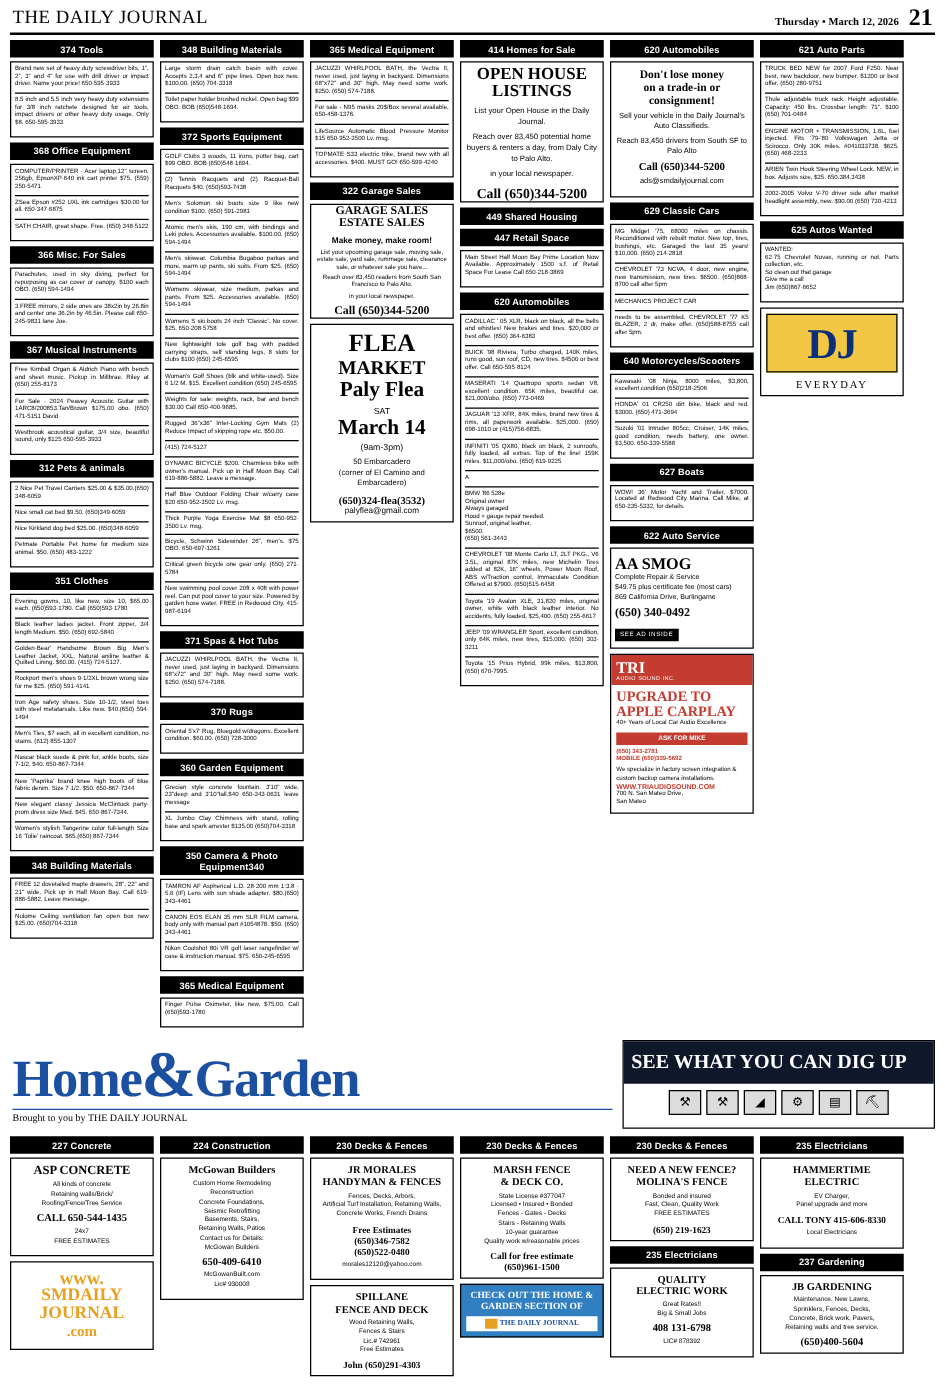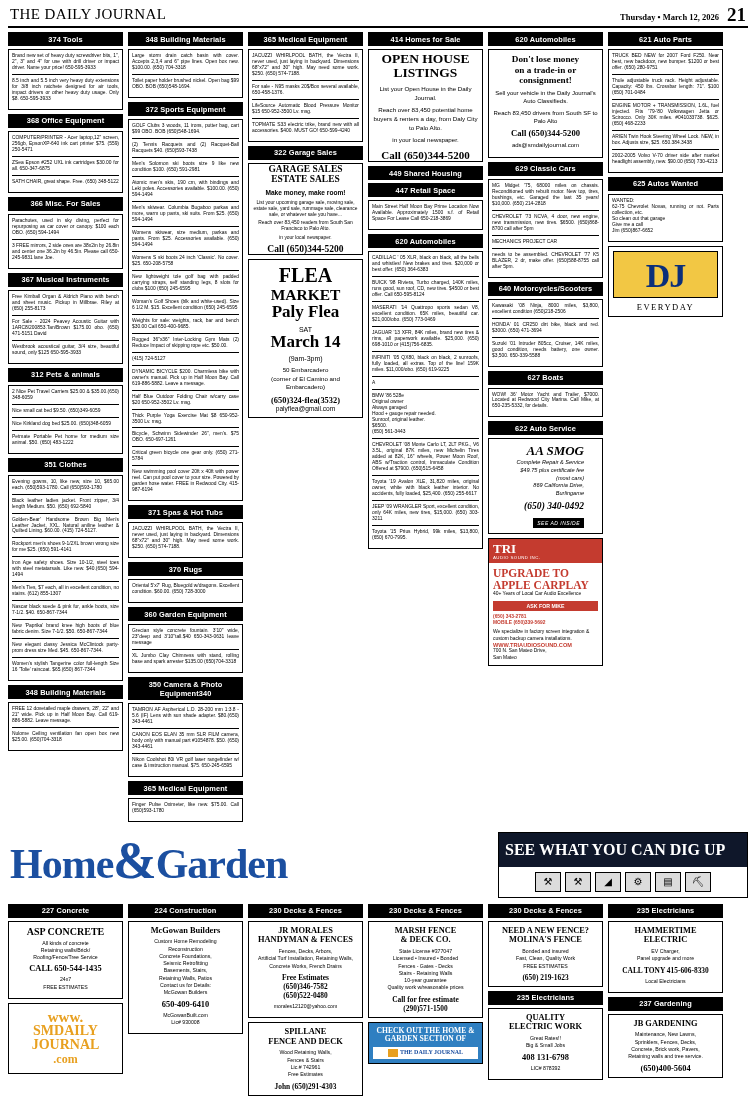--- a/index.html
+++ b/index.html
@@ -65,21 +65,21 @@
   .hiphousing .a { font-family:"Liberation Serif", serif; font-size:10px; font-weight:bold; }
   .hiphousing .b { font-family:"Liberation Serif", serif; font-size:8.4px; line-height:1.15; }
   .hiphousing .c { font-family:"Liberation Serif", serif; font-size:7.6px; margin-top:4px; }
   .hiphousing .d { font-family:"Liberation Serif", serif; font-size:7.6px; font-weight:bold; }
 
   .classified-ad { text-align:center; border:1px solid #000; padding:4px 3px; margin-bottom:4px; }
   .classified-ad .h { font-family:"Liberation Serif", serif; font-size:9.2px; font-weight:bold; line-height:1.15; }
   .classified-ad .p { font-size:6px; line-height:1.4; margin:3px 0; }
   .classified-ad .ph { font-family:"Liberation Serif", serif; font-size:8.6px; font-weight:bold; }
 
-  .aasmog { text-align:right; border:1px solid #000; padding:4px 18px; margin-bottom:4px;font-style:italic; }
+  .aasmog { text-align:left; border:1px solid #000; padding:4px 3px; margin-bottom:4px; }
   .aasmog .n { font-family:"Liberation Serif", serif; font-size:13px; font-weight:bold; }
   .aasmog .s { font-size:5.6px; line-height:1.35; }
   .aasmog .p { font-family:"Liberation Serif", serif; font-size:9.6px; font-weight:bold; margin-top:3px; }
   .seeinside { background:#000; color:#fff; font-size:5px; letter-spacing:.5px; padding:2px 4px; display:inline-block; margin-top:3px; }
 
   
   .djbox { border:1px solid #000; padding:4px; margin-bottom:4px; text-align:center; background:#fff; }
   .dj-logo {
     background:#f2c744; border:1.5px solid #000; color:#0b2f7a;
     font-family:"Liberation Serif", serif; font-weight:bold; font-size:34px;
@@ -557,20 +557,21 @@
           <div class="dj-sub">EVERYDAY</div>
         </div>
       </div>
     </div>
 
   <div class="hgbanner">
     <div class="hgleft">
       <div class="hg-title">
         <span>Home</span><span class="hg-amp">&amp;</span><span>Garden</span>
       </div>
+      <div class="hg-sub">Brought to you by THE DAILY JOURNAL</div>
     </div>
     <div class="hgright">
       <div class="top">SEE WHAT YOU CAN DIG UP</div>
       <div class="bottom" id="toolrow">
           <div class="tool">⚒</div>
           <div class="tool">⚒</div>
           <div class="tool">◢</div>
           <div class="tool">⚙</div>
           <div class="tool">▤</div>
           <div class="tool">⛏</div>
@@ -680,21 +681,21 @@
           <div class="txt">
             <div>State License #377047</div>
             <div>Licensed • Insured • Bonded</div>
             <div>Fences - Gates - Decks</div>
             <div>Stairs -  Retaining Walls</div>
             <div>10-year guarantee</div>
             <div>Quality work w/reasonable prices</div>
           </div>
           <div class="ph2">
             <div>Call for free estimate</div>
-            <div>(290)571-1500</div>
+            <div>(650)961-1500</div>
           </div>
         </div>
         <div class="checkout">
           <div class="t">CHECK OUT THE HOME &amp; GARDEN SECTION OF</div>
           <div class="badge"><span class="ico"></span><span>THE DAILY JOURNAL</span></div>
         </div>
       </div>
       <div class="bcol">
         <div class="cathead">230 Decks &amp; Fences</div>
         <div class="bd">

